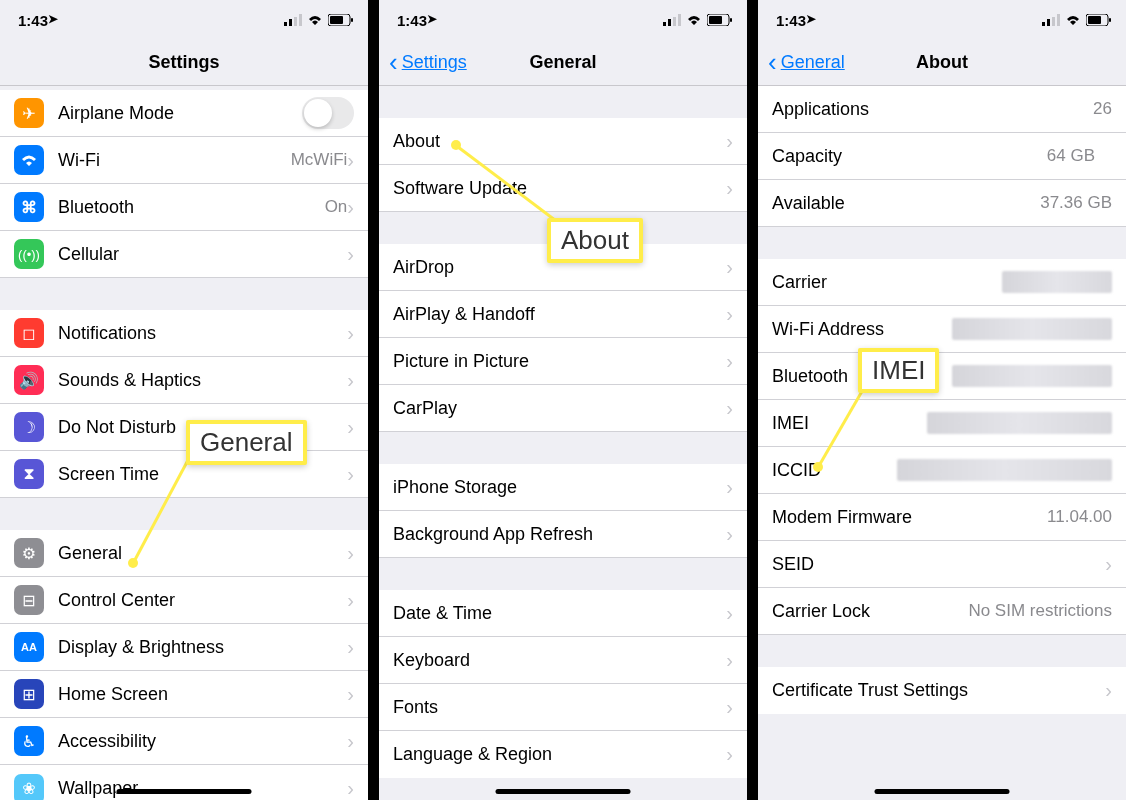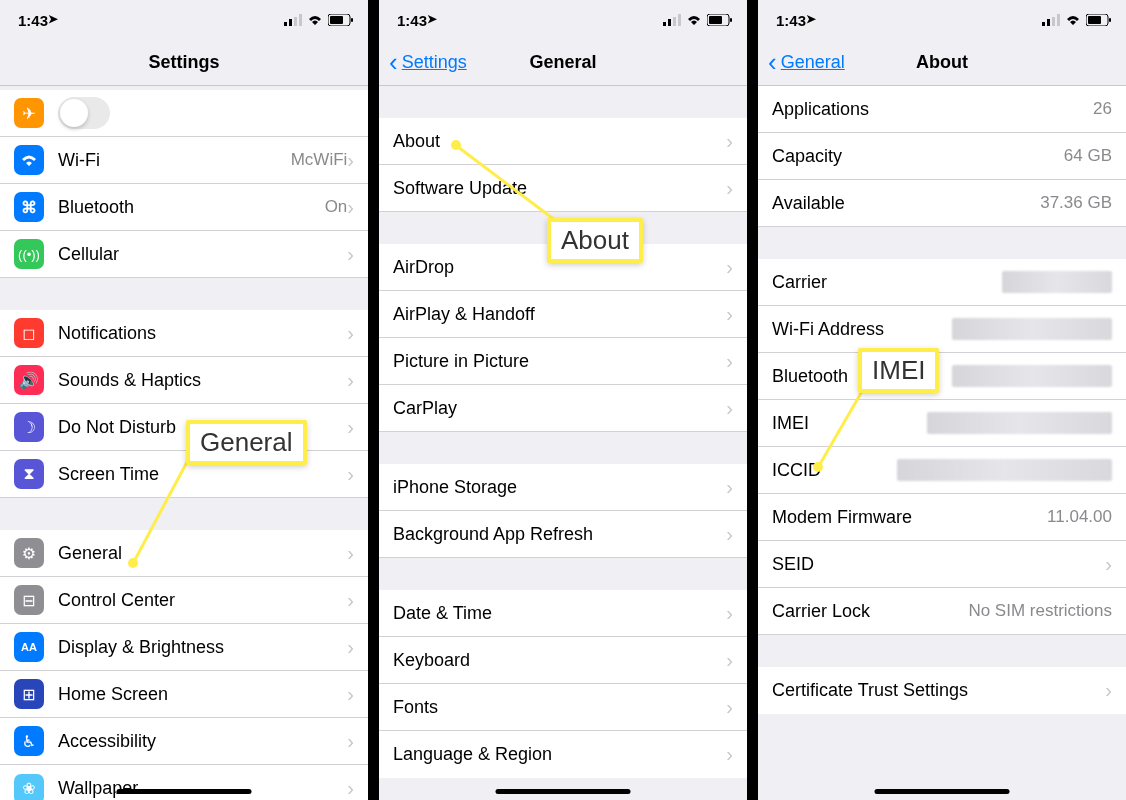--- a/index.html
+++ b/index.html
@@ -179,20 +179,21 @@
   </div>
   <div class="nav-bar">
     <div class="nav-title">Settings</div>
   </div>
   <div class="content">
     <div style="height:4px;background:#efeff4"></div>
     <div class="row">
       <div class="icon-box" style="background:#ff9500">
           <span class="icon-glyph">✈</span>
         </div>
+      <span class="label">Airplane Mode</span>
       <div class="toggle"></div>
     </div>
     <div class="row">
       <div class="icon-box" style="background:#007aff">
           <svg width="18" height="14" viewBox="0 0 18 14">
             <path d="M9 13 L6 10 Q9 7 12 10 Z M2 6 Q9 -1 16 6 L14 8 Q9 3 4 8 Z" fill="#fff"></path>
           </svg>
         </div>
       <span class="label">Wi-Fi</span>
       <span class="value">McWiFi</span>
@@ -426,21 +427,21 @@
     </div>
     <div class="nav-title">About</div>
   </div>
   <div class="content">
     <div class="row">
       <span class="label">Applications</span>
       <span class="value" style="margin-right:0">26</span>
     </div>
     <div class="row">
       <span class="label">Capacity</span>
-      <span class="value" style="margin-right:0">64 GB</span>
+      <span class="value" style="margin-right:17px">64 GB</span>
     </div>
     <div class="row">
       <span class="label">Available</span>
       <span class="value" style="margin-right:0">37.36 GB</span>
     </div>
     <div class="section-gap"></div>
     <div class="row">
       <span class="label">Carrier</span>
       <div class="blur"></div>
     </div>

